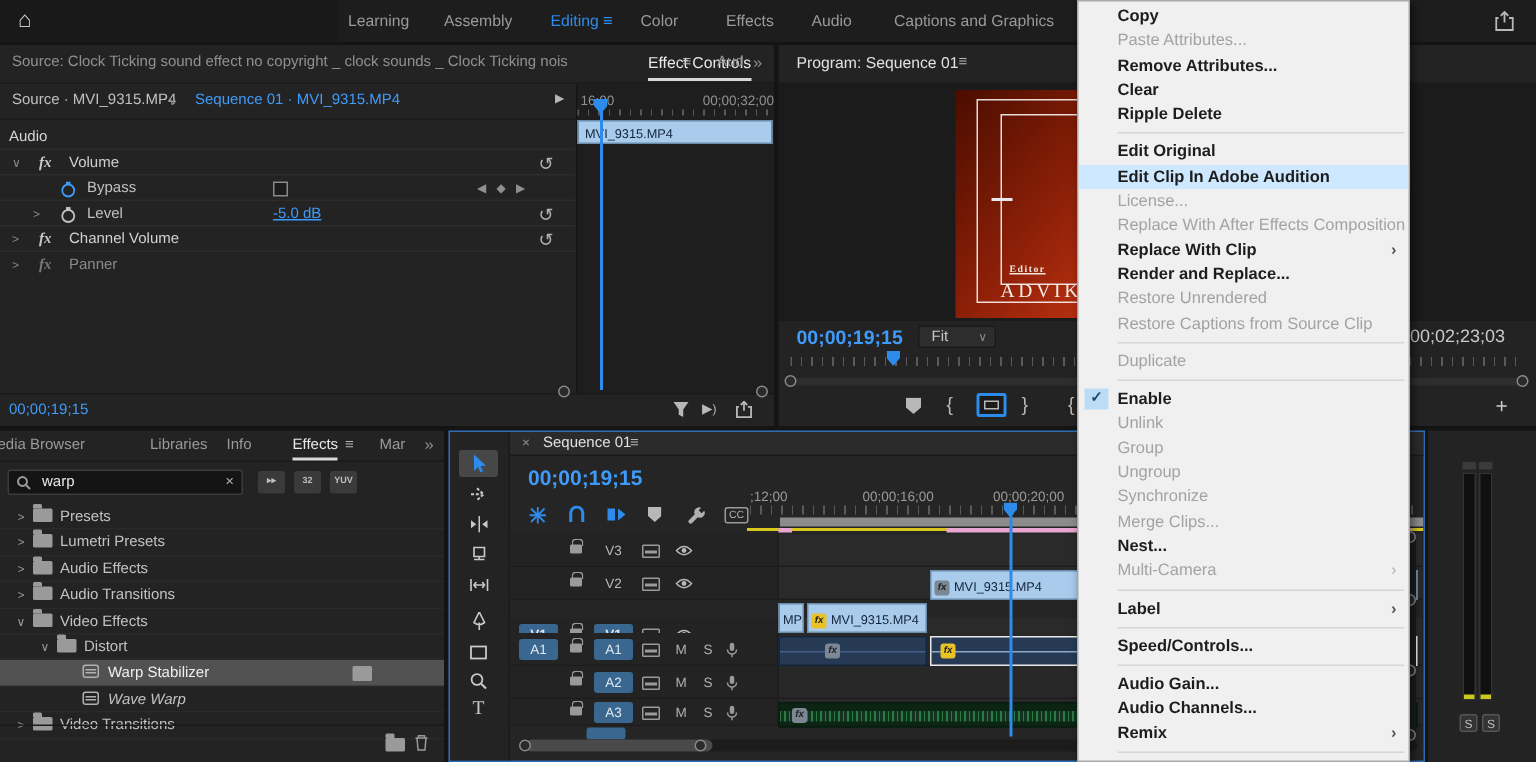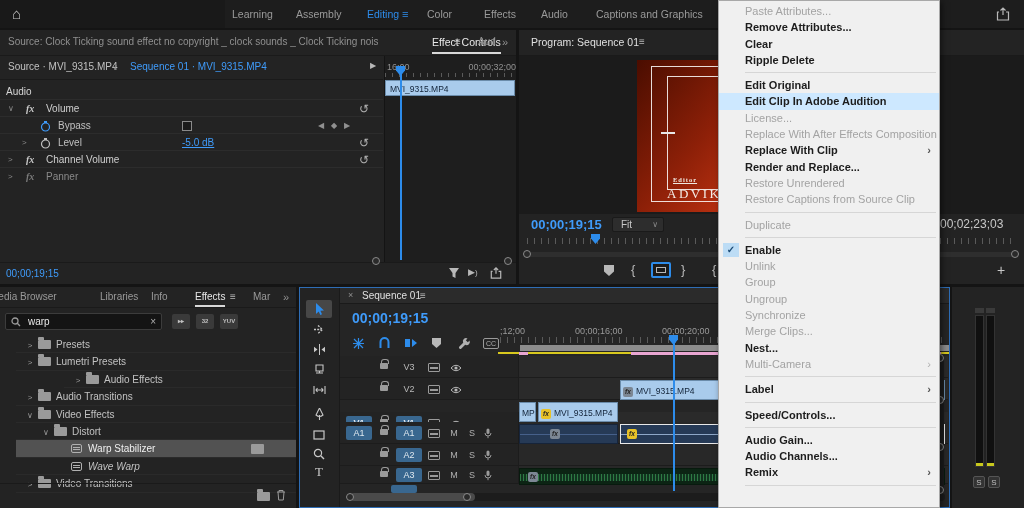--- a/index.html
+++ b/index.html
@@ -243,24 +243,24 @@
         <circle cx="4" cy="4" r="3" fill="none" stroke="#9a9a9a" stroke-width="1.3"></circle>
           <path d="M6.3 6.3 L9 9" stroke="#9a9a9a" stroke-width="1.3"></path>
       </svg>
       <input class="abs" style="left: 20px; top: 1px; width: 110px; height: 13px; background: transparent; border: none; color: rgb(232, 232, 232); font-size: 10px; font-family: &quot;Liberation Sans&quot;, sans-serif; outline: none;" value="warp">
       <div class="abs" style="right:5px;top:2px;color:#b0b0b0;font-size:10px;">×</div>
     </div>
     <div class="filter-btn" style="left:172px;top:27px;">▸▸</div>
     <div class="filter-btn" style="left:196px;top:27px;">32</div>
     <div class="filter-btn" style="left:220px;top:27px;">YUV</div>
 
-    <div id="fx-tree" class="abs" style="left:16px;top:49px;width:296px;height:145px;padding-left:47px;">
+    <div id="fx-tree" class="abs" style="left:0;top:49px;width:296px;height:145px;padding-left:47px;">
         <div class="tree-row" style="top: 0px; padding-left: 8px;"><span class="tree-arrow">&gt;</span><span class="icon-folder"></span><span>Presets</span></div>
         <div class="tree-row" style="top: 17.4px; padding-left: 8px;"><span class="tree-arrow">&gt;</span><span class="icon-folder"></span><span>Lumetri Presets</span></div>
-        <div class="tree-row" style="top: 34.8px; padding-left: 8px; margin-left: 48px;"><span class="tree-arrow">&gt;</span><span class="icon-folder"></span><span>Audio Effects</span></div>
+        <div class="tree-row" style="top: 34.8px; padding-left: 8px;"><span class="tree-arrow">&gt;</span><span class="icon-folder"></span><span>Audio Effects</span></div>
         <div class="tree-row" style="top: 52.2px; padding-left: 8px;"><span class="tree-arrow">&gt;</span><span class="icon-folder"></span><span>Audio Transitions</span></div>
         <div class="tree-row" style="top: 69.6px; padding-left: 8px;"><span class="tree-arrow">∨</span><span class="icon-folder"></span><span>Video Effects</span></div>
         <div class="tree-row" style="top: 87px; padding-left: 24px;"><span class="tree-arrow">∨</span><span class="icon-folder"></span><span>Distort</span></div>
         <div class="tree-row selected" style="top: 104.4px; padding-left: 40px;"><span class="tree-arrow"></span><span class="icon-effectbox"></span><span>Warp Stabilizer</span><span style="position: absolute; right: 48px; top: 4px; width: 13px; height: 10px; background: rgb(154, 154, 154); border-radius: 1px;"></span></div>
         <div class="tree-row" style="top: 121.8px; padding-left: 40px; font-style: italic;"><span class="tree-arrow"></span><span class="icon-effectbox"></span><span>Wave Warp</span></div>
         <div class="tree-row" style="top: 139.2px; padding-left: 8px;"><span class="tree-arrow">&gt;</span><span class="icon-folder"></span><span>Video Transitions</span></div>
       </div>
 
     <div class="abs" style="left:0;top:196px;width:296px;height:25px;border-top:1px solid #1a1a1a;">
       <span class="icon-folder" style="position:absolute;left:255px;top:8px;"></span>
@@ -480,20 +480,21 @@
     </div>
     <div class="meter-bar" style="left:34px;top:28px;height:152px;">
       <div class="abs" style="left:0;right:0;bottom:0;height:3px;background:#c8c81e;"></div>
     </div>
     <div id="meter-scale"></div>
     <div class="abs" style="left:21px;top:189px;width:12px;height:12px;background:#333;border:1px solid #555;border-radius:2px;color:#c0c0c0;text-align:center;line-height:11px;font-size:8px;">S</div>
     <div class="abs" style="left:36px;top:189px;width:12px;height:12px;background:#333;border:1px solid #555;border-radius:2px;color:#c0c0c0;text-align:center;line-height:11px;font-size:8px;">S</div>
   </div>
 
   <div id="context-menu">
+      <div class="menu-item enabled"><span>Copy</span></div>
       <div class="menu-item disabled"><span>Paste Attributes...</span></div>
       <div class="menu-item enabled"><span>Remove Attributes...</span></div>
       <div class="menu-item enabled"><span>Clear</span></div>
       <div class="menu-item enabled"><span>Ripple Delete</span></div>
       <div class="menu-sep"></div>
       <div class="menu-item enabled"><span>Edit Original</span></div>
       <div class="menu-item enabled highlight"><span>Edit Clip In Adobe Audition</span></div>
       <div class="menu-item disabled"><span>License...</span></div>
       <div class="menu-item disabled"><span>Replace With After Effects Composition</span></div>
       <div class="menu-item enabled"><span>Replace With Clip</span><span class="mi-sub">›</span></div>

